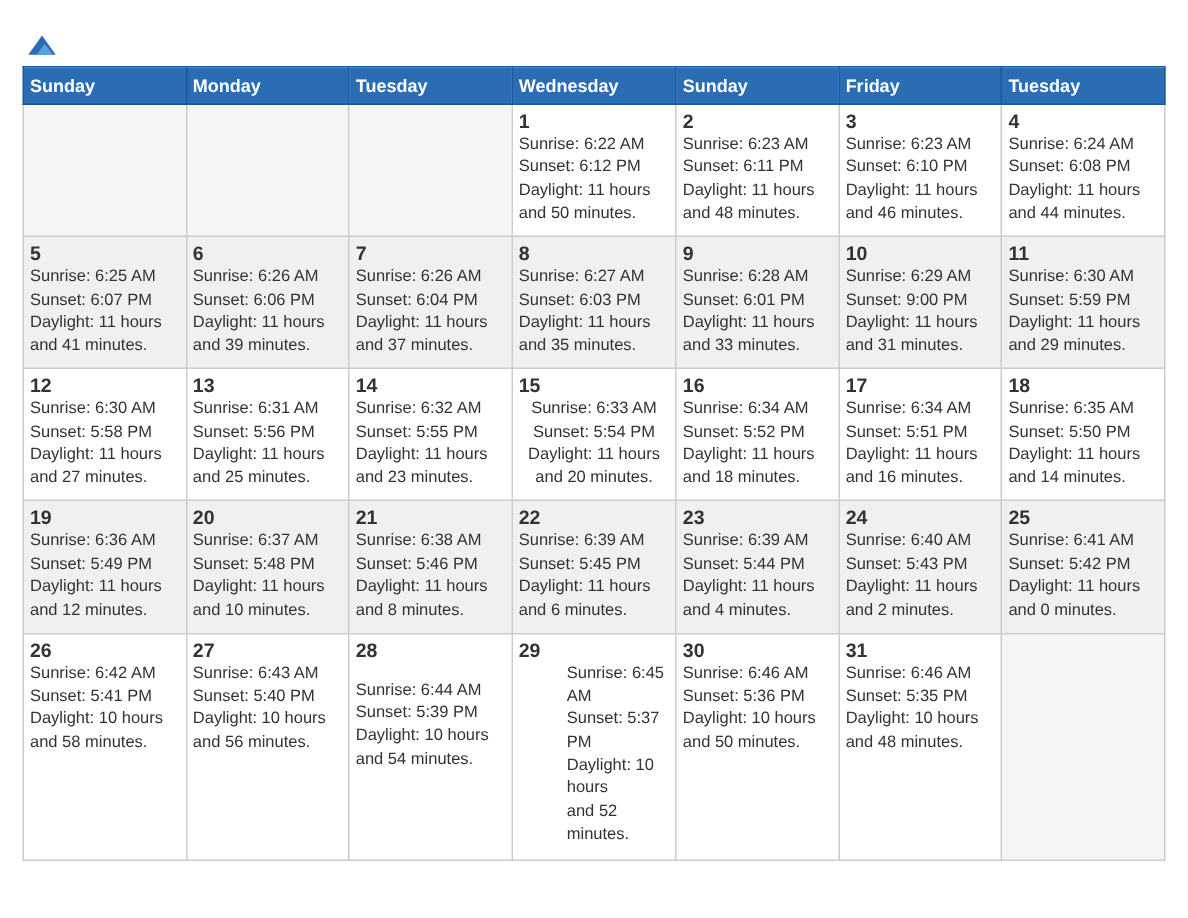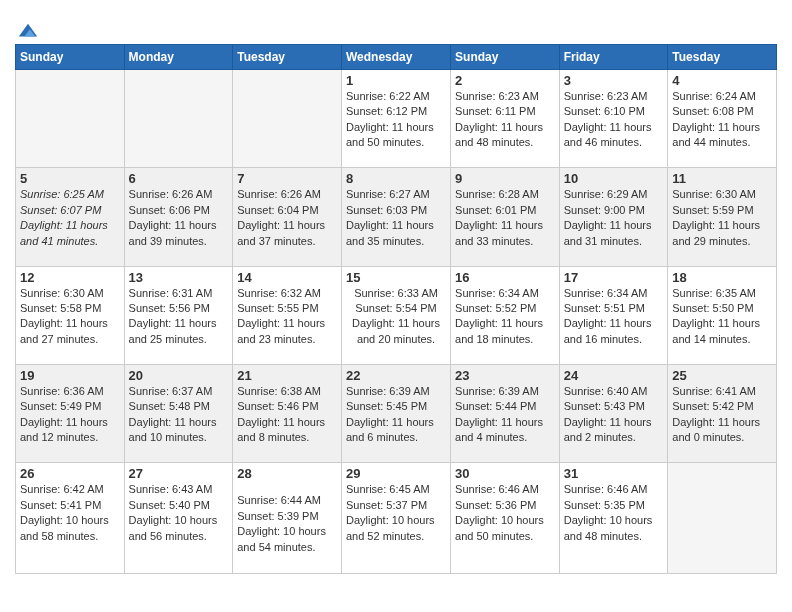--- a/index.html
+++ b/index.html
@@ -163,21 +163,21 @@
             <span class="day-number">4</span>
             <div class="day-info" style="white-space: pre-line;">Sunrise: 6:24 AM
 Sunset: 6:08 PM
 Daylight: 11 hours
 and 44 minutes.</div>
           </td>
         </tr>
         <tr class="row-shaded">
           <td>
             <span class="day-number">5</span>
-            <div class="day-info" style="white-space: pre-line; font-style: italic;">Sunrise: 6:25 AM
+            <div class="day-info" style="white-space: pre-line;">Sunrise: 6:25 AM
 Sunset: 6:07 PM
 Daylight: 11 hours
 and 41 minutes.</div>
           </td>
           <td>
             <span class="day-number">6</span>
             <div class="day-info" style="white-space: pre-line;">Sunrise: 6:26 AM
 Sunset: 6:06 PM
 Daylight: 11 hours
 and 39 minutes.</div>
@@ -337,21 +337,21 @@
           </td>
           <td>
             <span class="day-number">28</span>
             <div class="day-info" style="white-space: pre-line; margin-top: 12px;">Sunrise: 6:44 AM
 Sunset: 5:39 PM
 Daylight: 10 hours
 and 54 minutes.</div>
           </td>
           <td>
             <span class="day-number">29</span>
-            <div class="day-info" style="white-space: pre-line;">Sunrise: 6:45 AM
+            <div class="day-info" style="white-space: pre-line; margin-left: 32px;">Sunrise: 6:45 AM
 Sunset: 5:37 PM
 Daylight: 10 hours
 and 52 minutes.</div>
           </td>
           <td>
             <span class="day-number">30</span>
             <div class="day-info" style="white-space: pre-line;">Sunrise: 6:46 AM
 Sunset: 5:36 PM
 Daylight: 10 hours
 and 50 minutes.</div>

